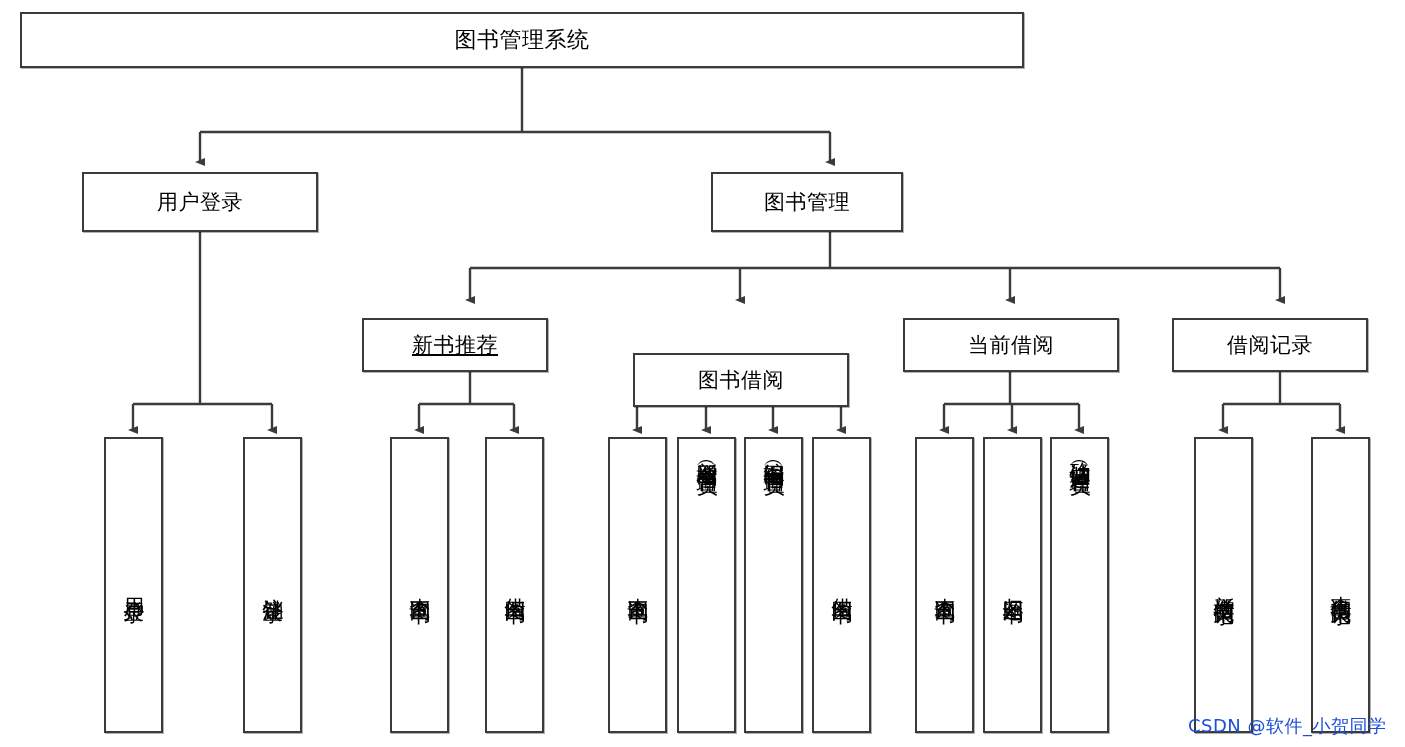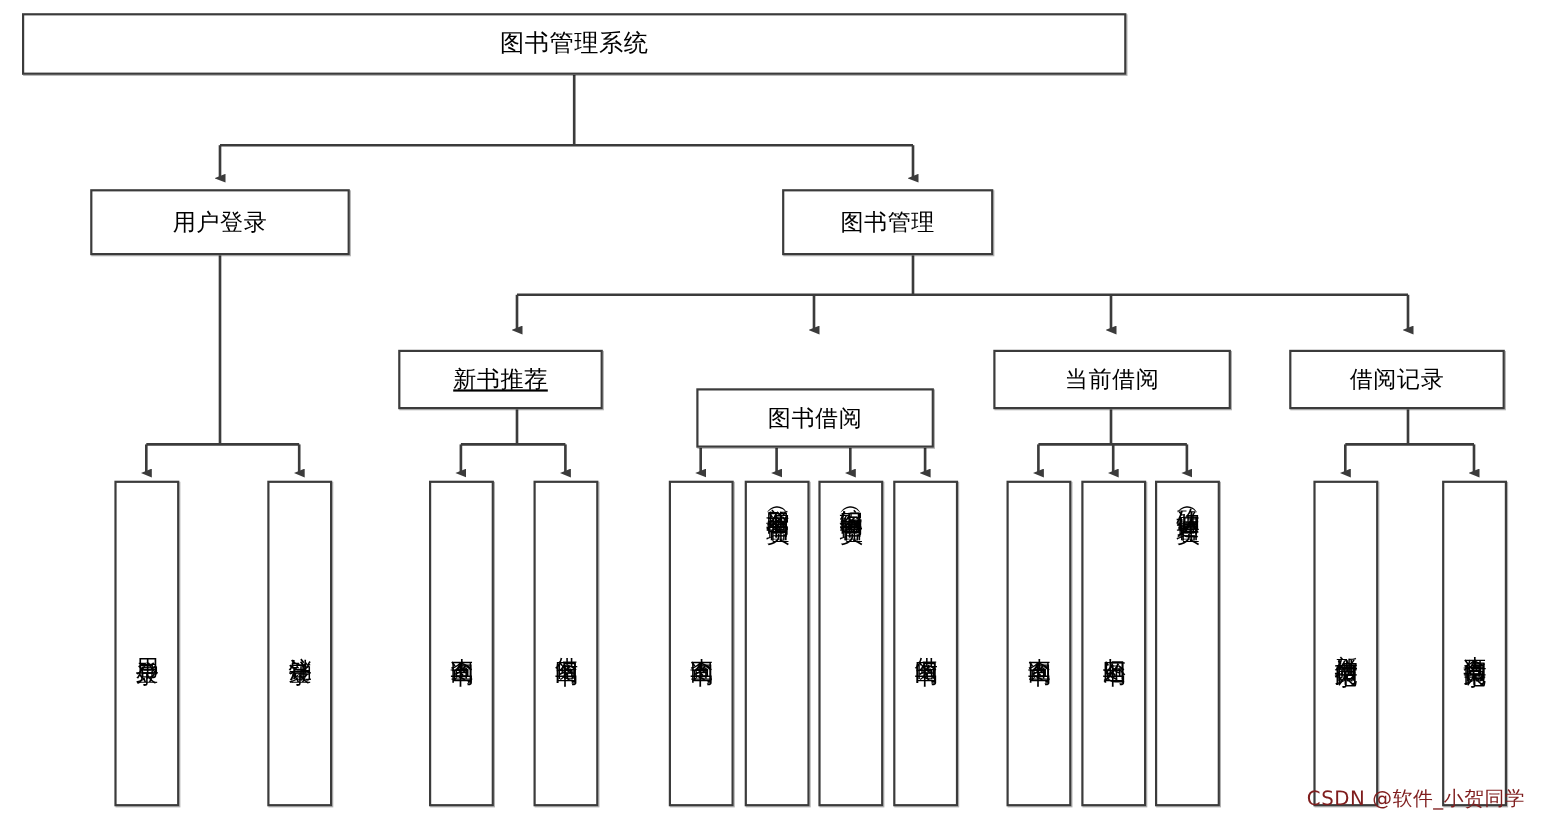--- a/index.html
+++ b/index.html
@@ -65,21 +65,21 @@
   }
   .node.vert.centered {
     align-items: center;
     padding-top: 0;
   }
   #watermark {
     position: absolute;
     left: 1188px;
     top: 714px;
     font-size: 18px;
-    color: #7f1d1d;
+    color: #1d4ed8;
     white-space: nowrap;
     letter-spacing: 0.5px;
     font-family: "DejaVu Sans", "Liberation Sans", sans-serif;
   }
 </style>
 </head>
 <body>
 
 <div id="canvas">
 

